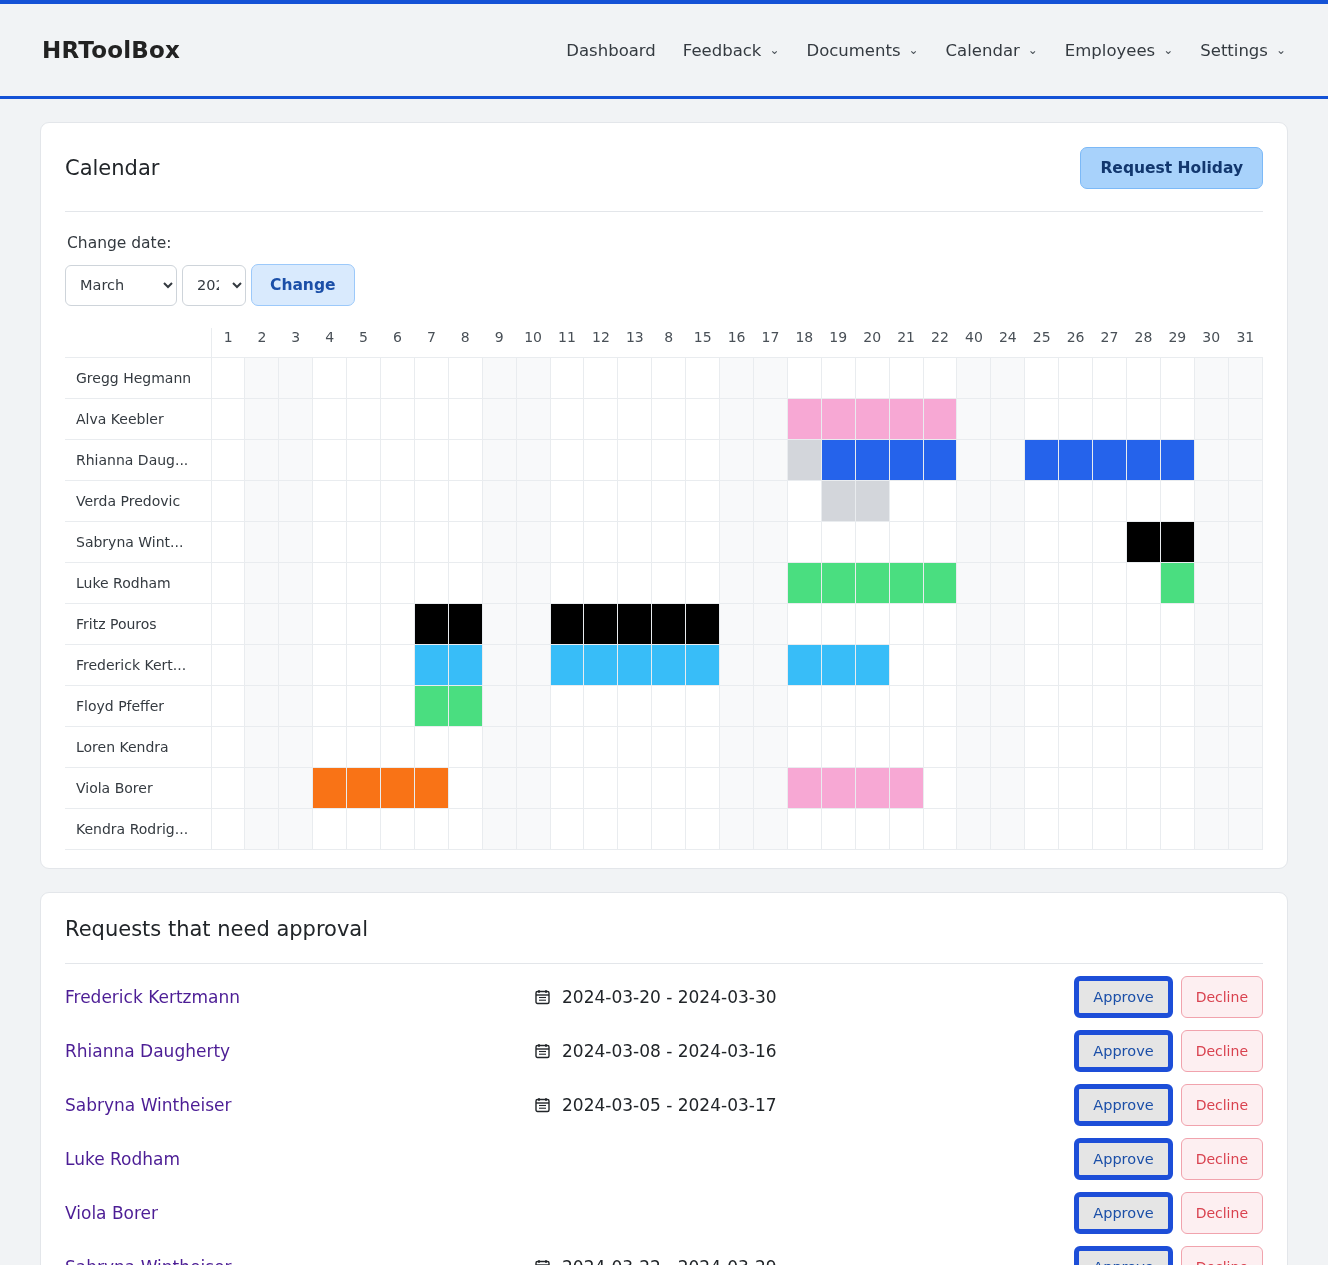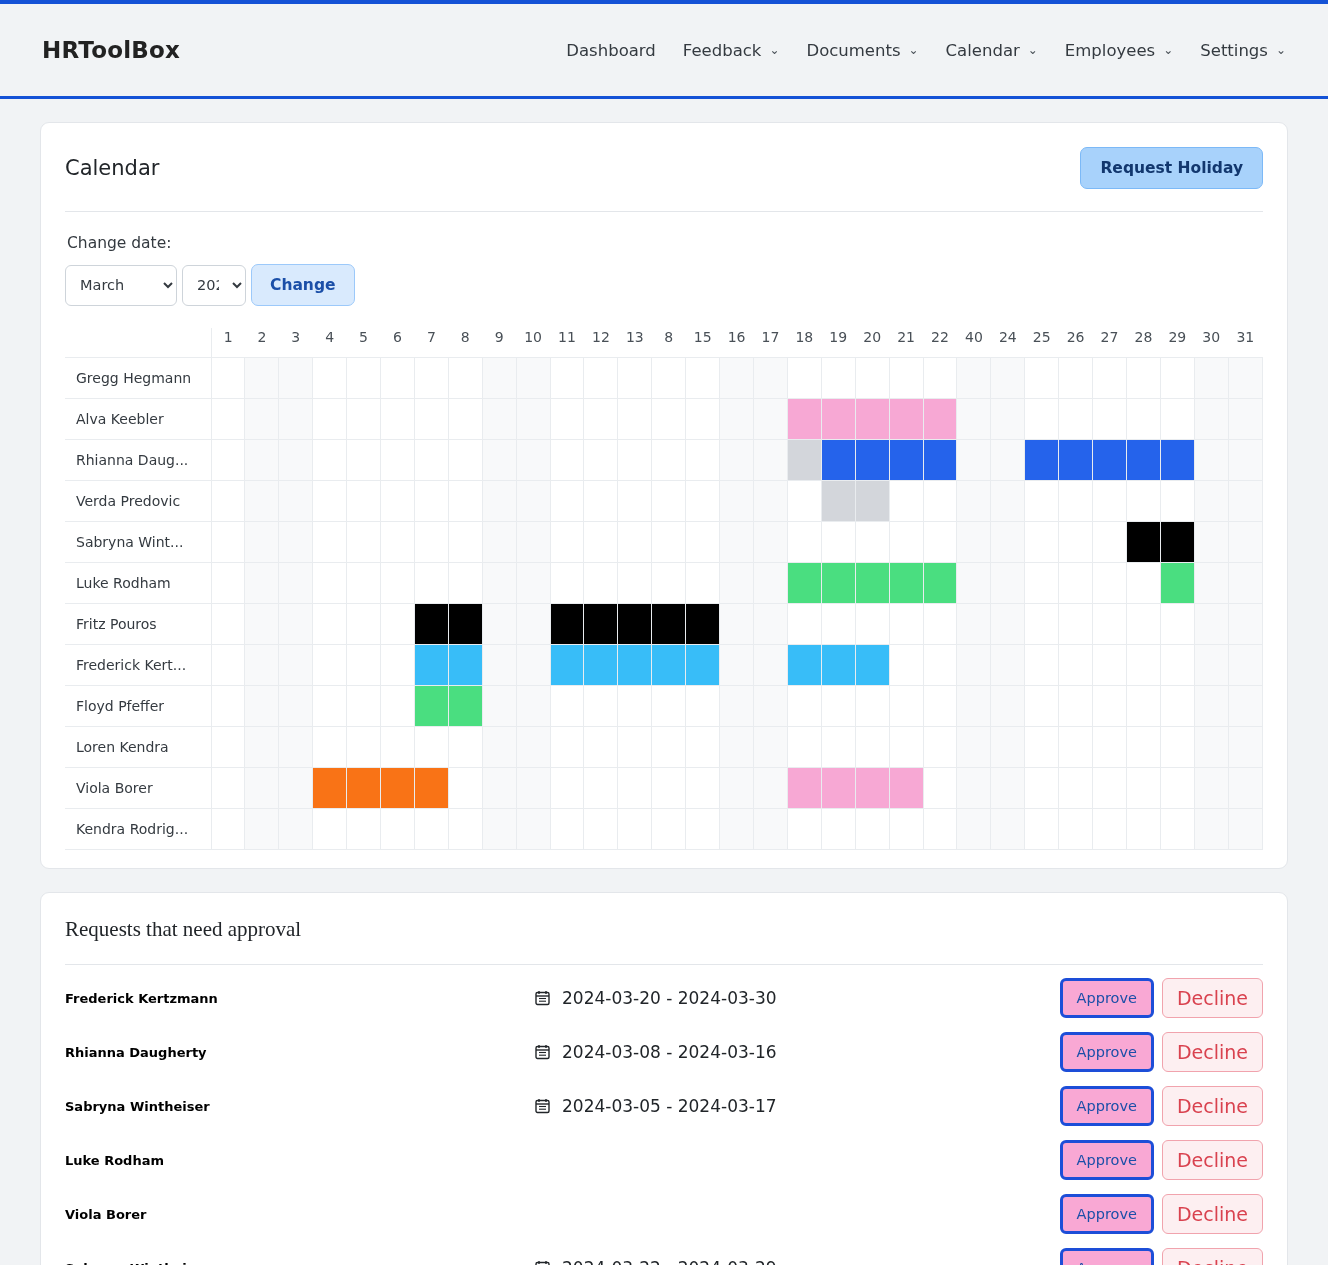--- a/index.html
+++ b/index.html
@@ -83,34 +83,34 @@
   }
   table.cal td.daycell {
     height: 41px; border: 1px solid #e9ecef; padding: 0;
   }
   table.cal td.namecol { height: 41px; border-top: 1px solid #e9ecef; border-bottom: 1px solid #e9ecef; }
   .weekend { background: #f8f9fa; }
   .bar { width: 100%; height: 100%; display: block; }
 
   
   .req-card { margin-bottom: 24px; }
-  .req-title { font-size: 21px; color: #212529; padding-bottom: 22px; border-bottom: 1px solid #e3e6ea; font-family: Liberation Serif, serif; }
+  .req-title { font-size: 21px; color: #212529; padding-bottom: 22px; border-bottom: 1px solid #e3e6ea; }
   .req-row { display: flex; align-items: center; height: 42px; margin-top: 12px; }
-  .req-name { font-size: 13px; color: #000000; width: 470px; font-weight: bold; }
+  .req-name { font-size: 17px; color: #4c1d95; width: 470px; }
   .req-dates { font-size: 17px; color: #212529; display: flex; align-items: center; gap: 12px; flex: 1; }
   .cal-ico { width: 15px; height: 16px; display: inline-block; position: relative; }
   .req-actions { margin-left: auto; display: flex; gap: 8px; }
   .btn-approve {
-    background: #f9a8d4; border: 3px solid #1d4ed8; color: #1b4fa8;
+    background: #e5e5e5; border: 5px solid #1d4ed8; color: #1b4fa8;
     font-size: 14.5px; padding: 8px 14px; border-radius: 6px;
     cursor: pointer; font-family: inherit;
   }
   .btn-decline {
     background: #fdeff1; border: 1px solid #f1a3ad; color: #d9424f;
-    font-size: 19px; padding: 8px 14px; border-radius: 6px;
+    font-size: 14px; padding: 8px 14px; border-radius: 6px;
     cursor: pointer; font-family: inherit;
   }
 </style>
 </head>
 <body>
 
 <div class="top-accent"></div>
 
 <div class="navbar">
   <div class="brand">HRToolBox</div>

